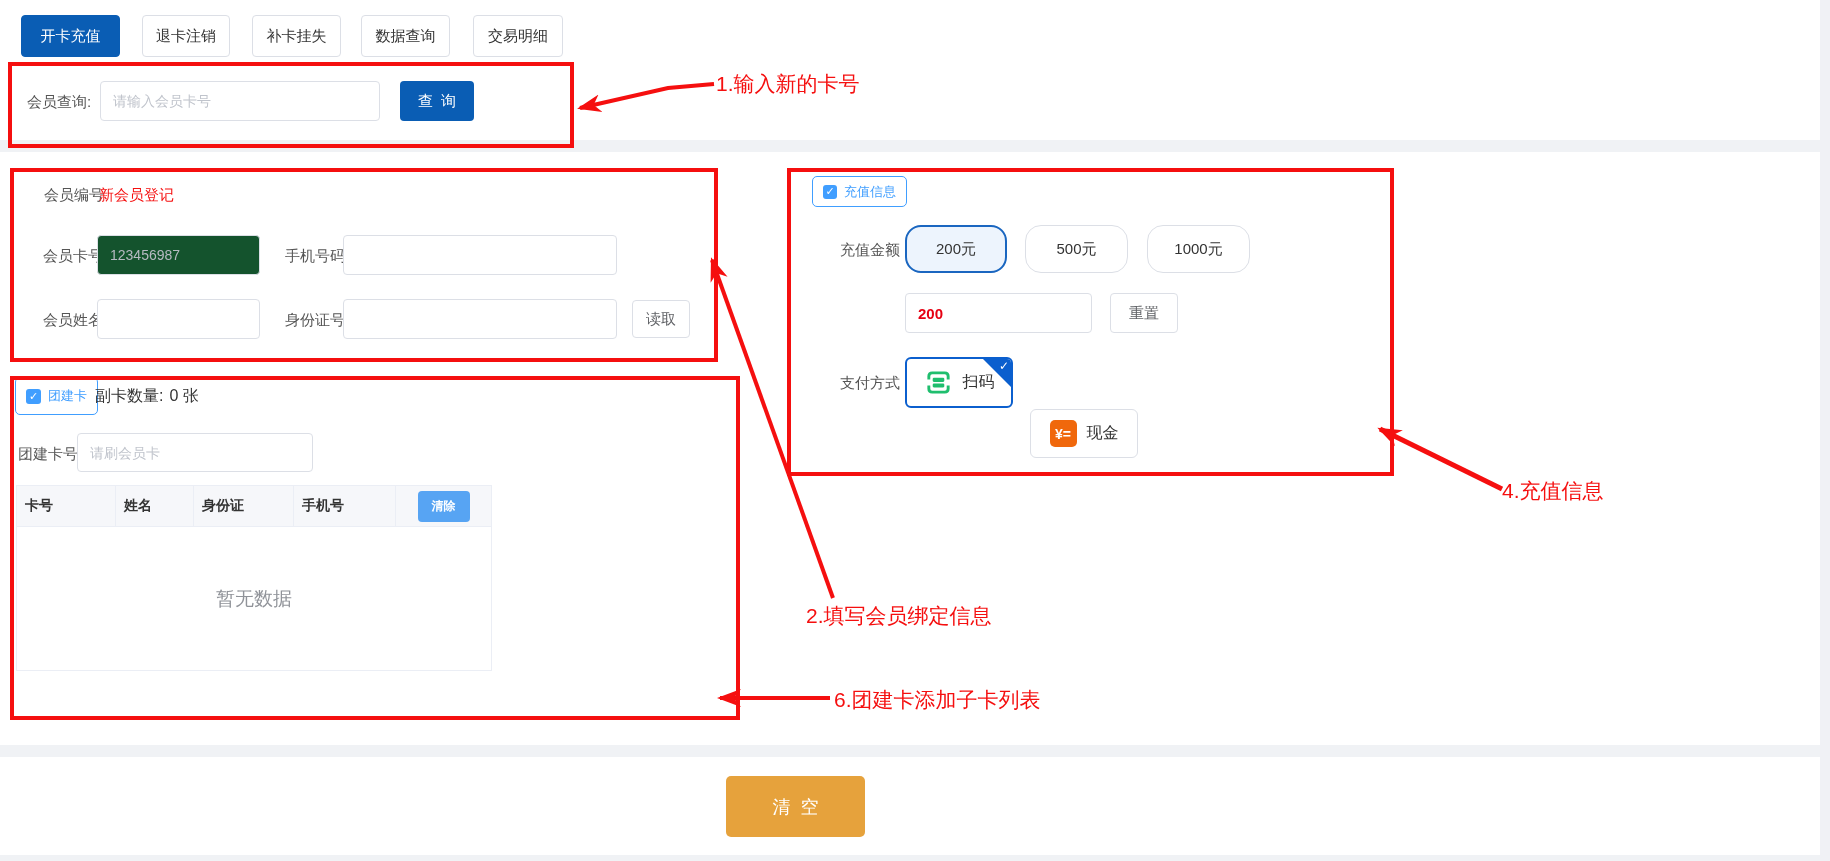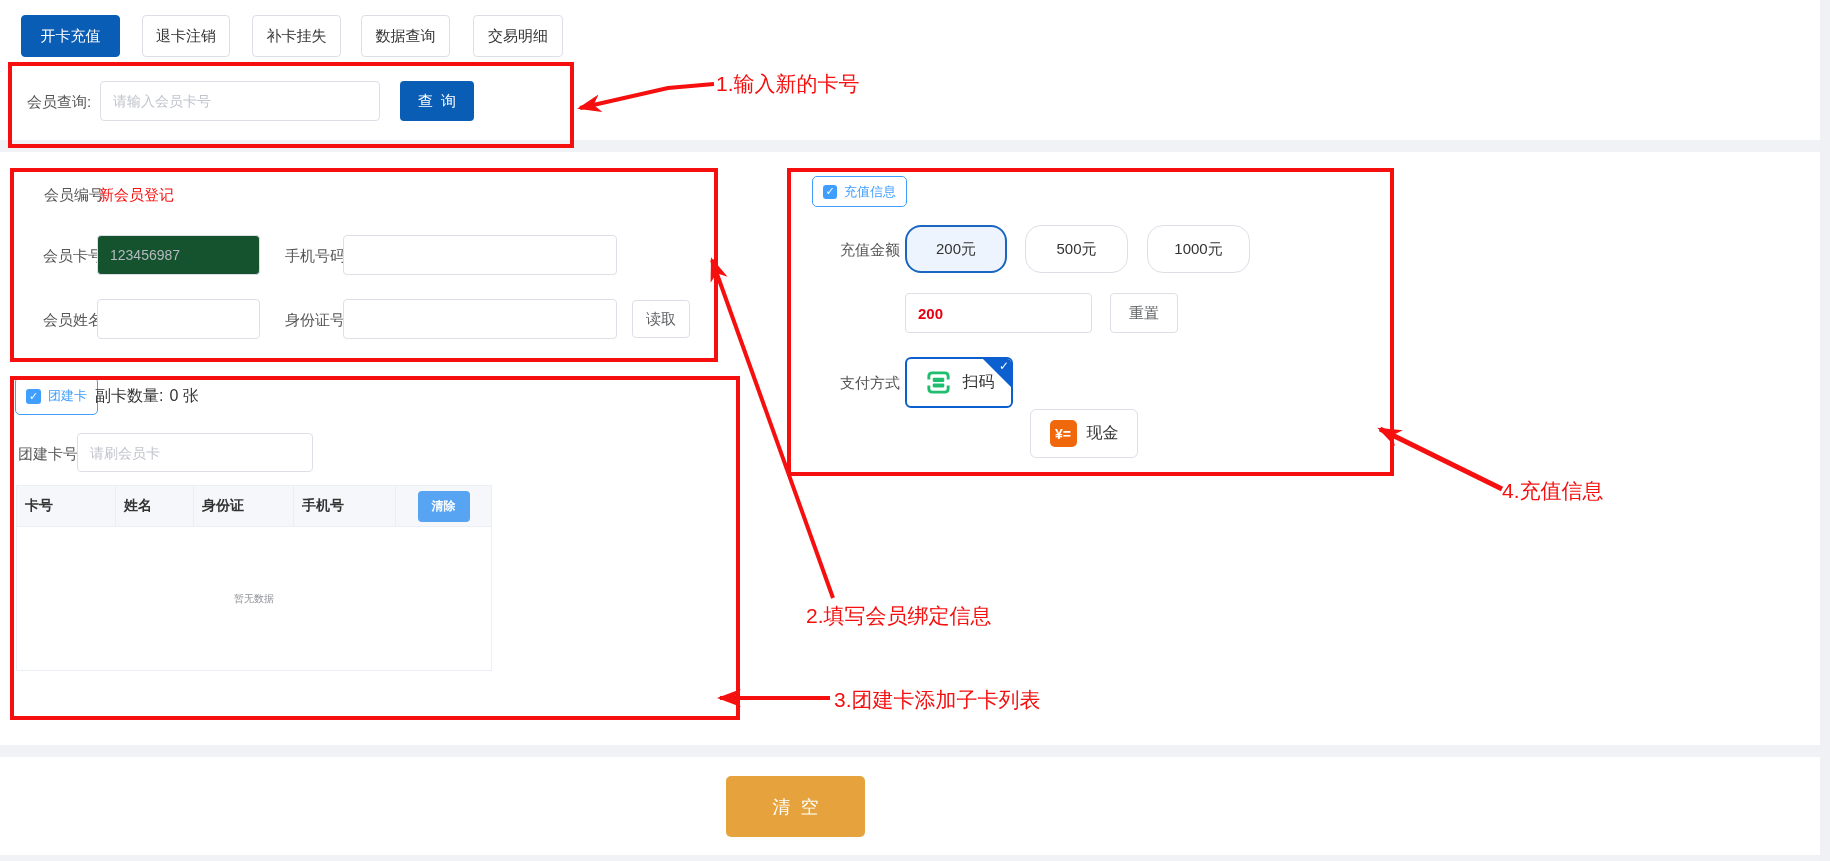--- a/index.html
+++ b/index.html
@@ -31,21 +31,21 @@
   .ckbox{width:15px;height:15px;border-radius:3px;background:#409eff;color:#fff;font-size:11px;
          display:flex;align-items:center;justify-content:center;line-height:1;}
 
   
   .gtable{box-sizing:border-box;font-size:14px;}
   .ghead{display:flex;background:#f6f7fa;border:1px solid #ebeef5;box-sizing:border-box;height:42px;}
   .gth{display:flex;align-items:center;padding-left:8px;box-sizing:border-box;color:#333;font-weight:bold;
        border-right:1px solid #ebeef5;}
   .gth:last-child{border-right:none;justify-content:center;padding-left:0;}
   .gbody{border:1px solid #ebeef5;border-top:none;box-sizing:border-box;background:#fff;
-         display:flex;align-items:center;justify-content:center;color:#909399;font-size:10px;}
+         display:flex;align-items:center;justify-content:center;color:#909399;font-size:19px;}
   .btn-clear{width:52px;height:31px;background:#57a4f3;color:#fff;font-size:12px;border-radius:4px;}
 
   
   .amt{box-sizing:border-box;height:48px;border:1px solid #dcdfe6;border-radius:16px;background:#fff;
        display:flex;align-items:center;justify-content:center;font-size:15px;color:#333;cursor:pointer;}
   .amt.selected{border:2px solid #1a66c0;background:#edf4fd;}
   .pay{box-sizing:border-box;height:51px;border:1px solid #dcdfe6;border-radius:6px;background:#fff;
        display:flex;align-items:center;justify-content:center;gap:10px;font-size:16px;color:#333;
        cursor:pointer;position:relative;overflow:hidden;}
   .pay.selected{border:2px solid #0b5fce;}
@@ -172,16 +172,16 @@
       </marker>
     </defs>
     <path d="M714,84 L668,88 L580,108" fill="none" stroke="#f50f0f" stroke-width="4" marker-end="url(#ah)"></path>
     <path d="M833,598 L712,260" fill="none" stroke="#f50f0f" stroke-width="4" marker-end="url(#ah)"></path>
     <path d="M830,698 L720,698" fill="none" stroke="#f50f0f" stroke-width="4" marker-end="url(#ah)"></path>
     <path d="M1502,489 L1380,429" fill="none" stroke="#f50f0f" stroke-width="5" marker-end="url(#ah)"></path>
   </svg>
 
   <div class="abs anno" style="left:716px;top:70px;">1.输入新的卡号</div>
   <div class="abs anno" style="left:806px;top:602px;">2.填写会员绑定信息</div>
-  <div class="abs anno" style="left:834px;top:686px;">3.团建卡添加子卡列表</div>
+  <div class="abs anno" style="left:834px;top:686px;">6.团建卡添加子卡列表</div>
   <div class="abs anno" style="left:1502px;top:477px;">4.充值信息</div>
 
 </div>
 
 </body></html>

